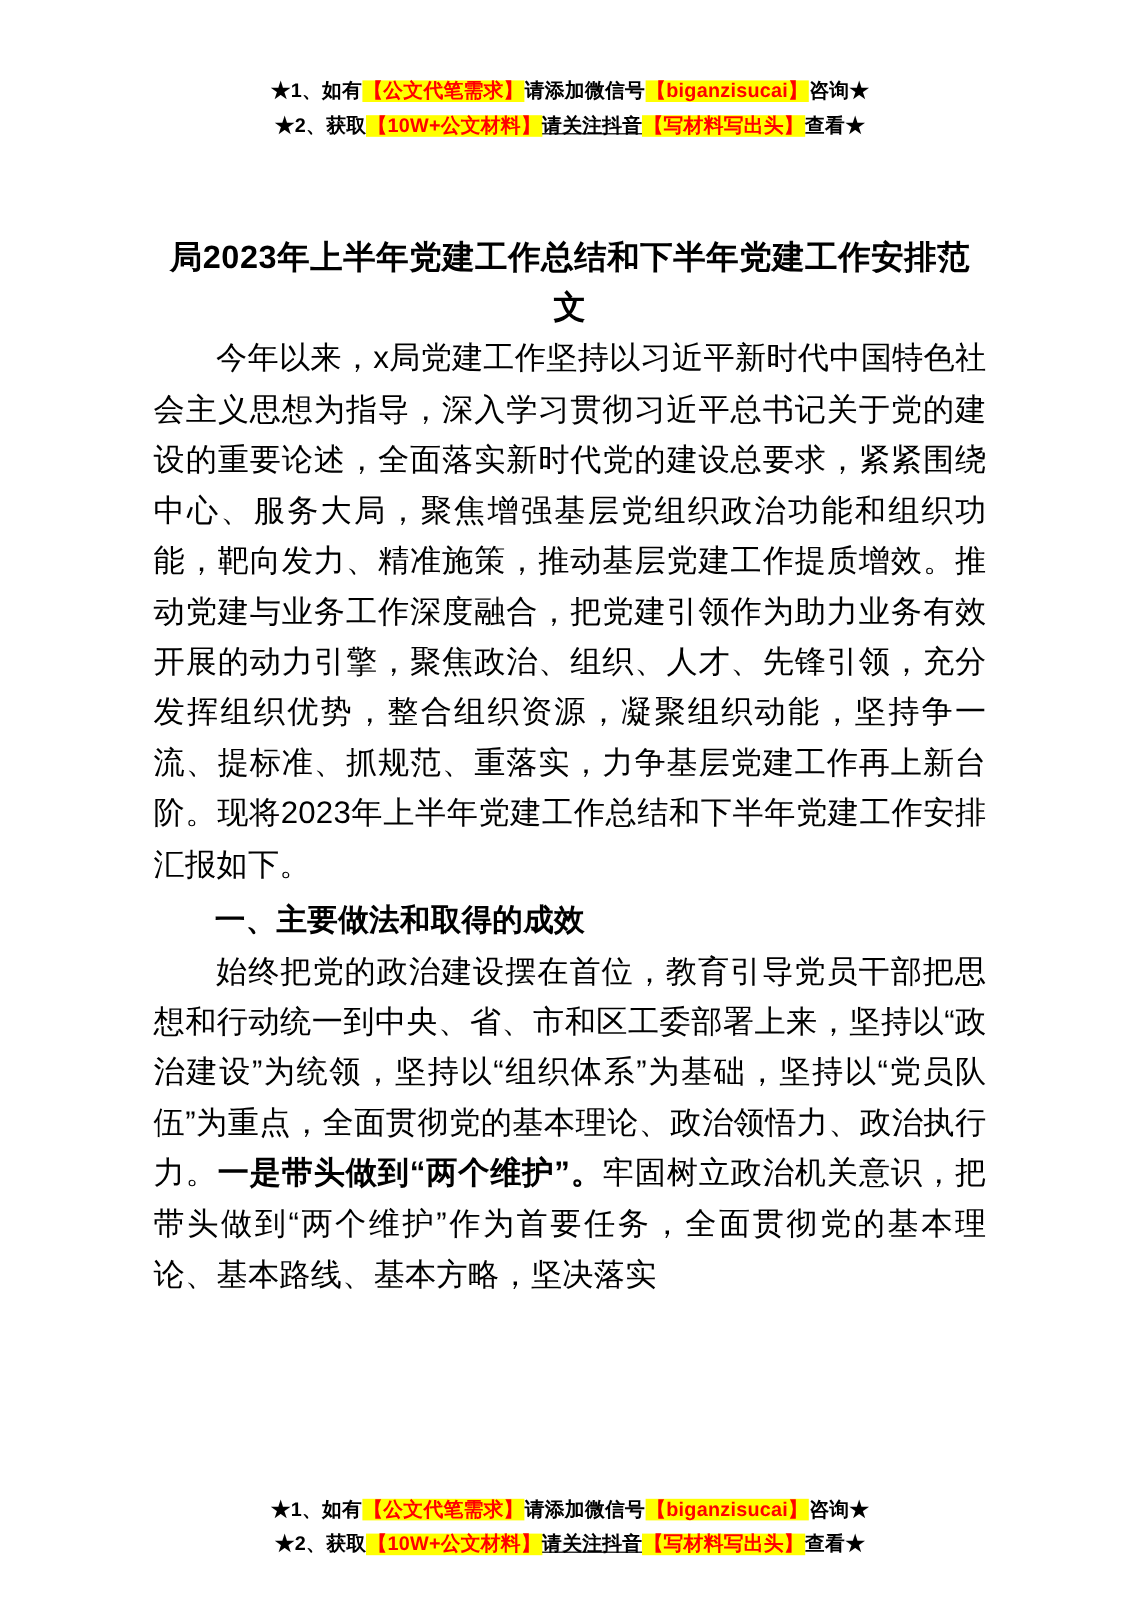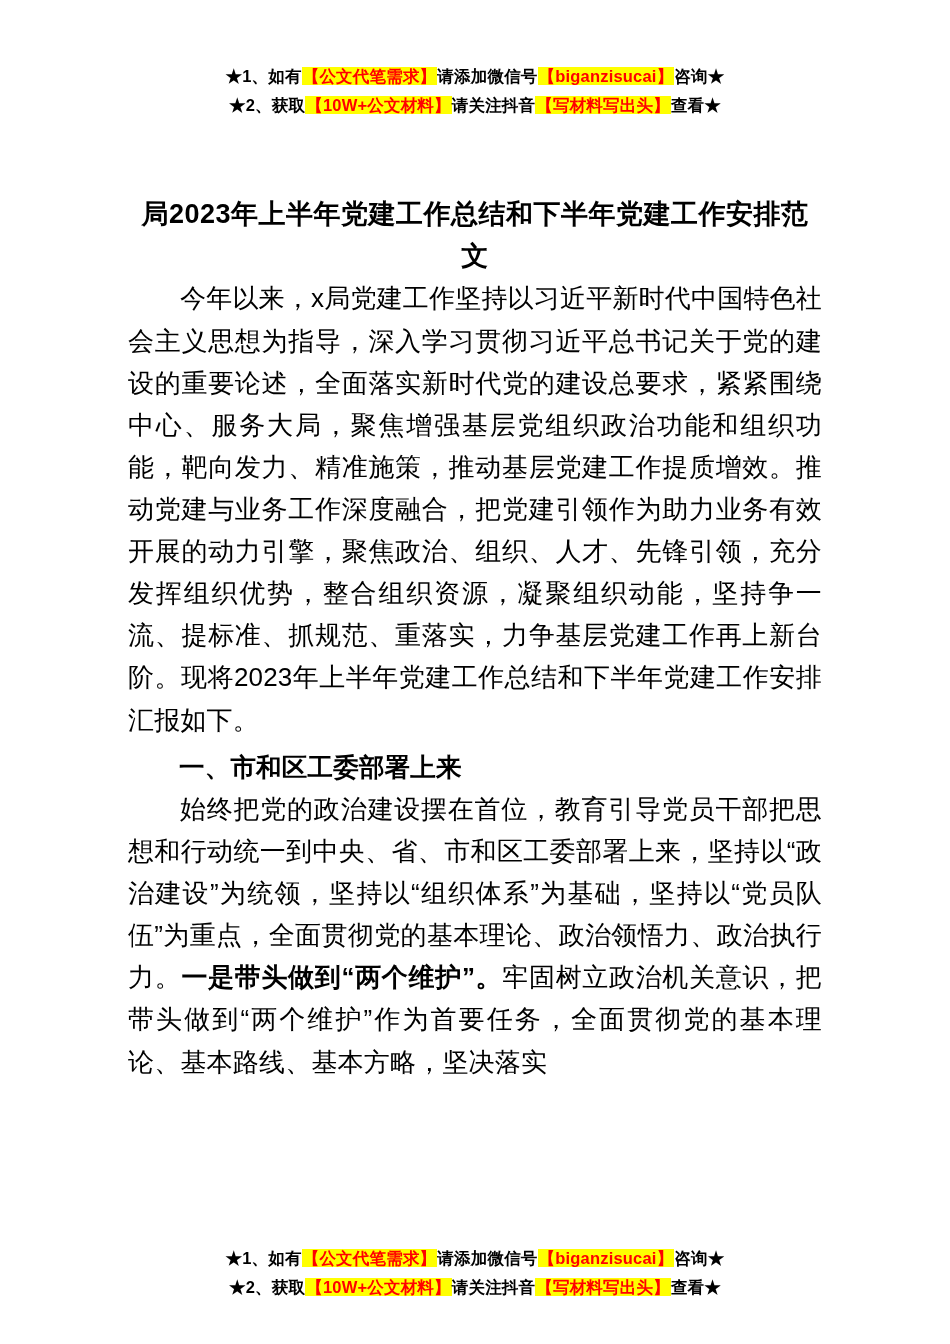--- a/index.html
+++ b/index.html
@@ -43,21 +43,21 @@
   }
   .promo-line {
     white-space: nowrap;
   }
   .hl-red-on-yellow {
     background: #ffff00;
     color: #ff0000;
     padding: 0 1px;
   }
   .plain-black { color: #000; }
-  .underline { }
+  .underline { text-decoration: underline; }
 
   
   .doc {
     padding: 0 128px 0 128px;
     box-sizing: border-box;
   }
   .doc-title {
     margin-top: 74px;
     font-size: 27px;
     font-weight: bold;
@@ -107,21 +107,21 @@
   </div>
 
   <div class="doc">
 
     <div class="doc-title">局2023年上半年党建工作总结和下半年党建工作安排范文</div>
 
     <p class="body-par">今年以来，x局党建工作坚持以习近平新时代中国特色社会主义思想为指导，深入学习贯彻习近平总书记关于党的建设的重要论述，全面落实新时代党的建设总要求，紧紧围绕中心、服务大局，聚焦增强基层党组织政治功能和组织功能，靶向发力、精准施策，推动基层党建工作提质增效。推动党建与业务工作深度融合，把党建引领作为助力业务有效开展的动力引擎，聚焦政治、组织、人才、先锋引领，充分发挥组织优势，整合组织资源，凝聚组织动能，坚持争一流、提标准、抓规范、重落实，力争基层党建工作再上新台阶。现将2023年上半年党建工作总结和下半年党建工作安排汇报如下。</p>
 
     <div class="spacer-sm"></div>
 
-    <div class="heading-1">一、市和区工委部署上来</div>
+    <div class="heading-1">一、主要做法和取得的成效</div>
 
 
     <p class="body-par"><span>始终把党的政治建设摆在首位，教育引导党员干部把思想和行动统一到中央、省、市和区工委部署上来，坚持以“政治建设”为统领，坚持以“组织体系”为基础，坚持以“党员队伍”为重点，全面贯彻党的基本理论、政治领悟力、政治执行力。</span><span class="b">一是带头做到“两个维护”。</span><span>牢固树立政治机关意识，把带头做到“两个维护”作为首要任务，全面贯彻党的基本理论、基本路线、基本方略，坚决落实</span></p>
 
   </div>
 
   <div class="promo promo-bottom">
     <div class="promo-line">
       <span class="plain-black">★1、如有</span><span class="hl-red-on-yellow">【公文代笔需求】</span><span class="plain-black">请添加微信号</span><span class="hl-red-on-yellow">【biganzisucai】</span><span class="plain-black">咨询★</span>
     </div>

